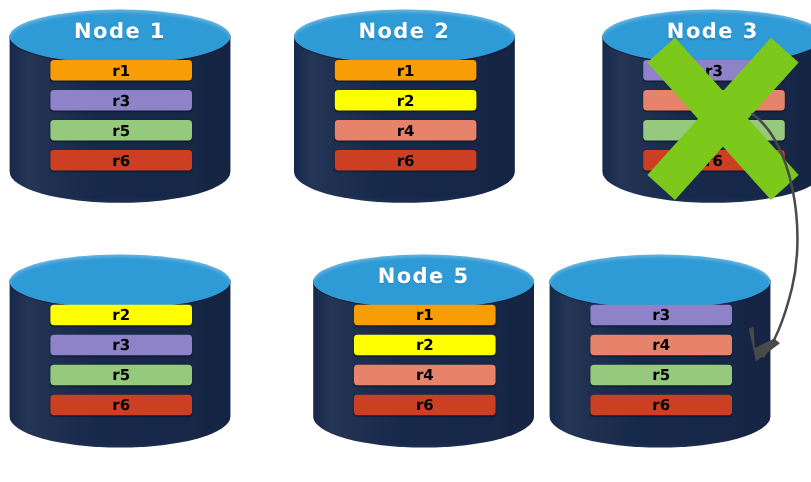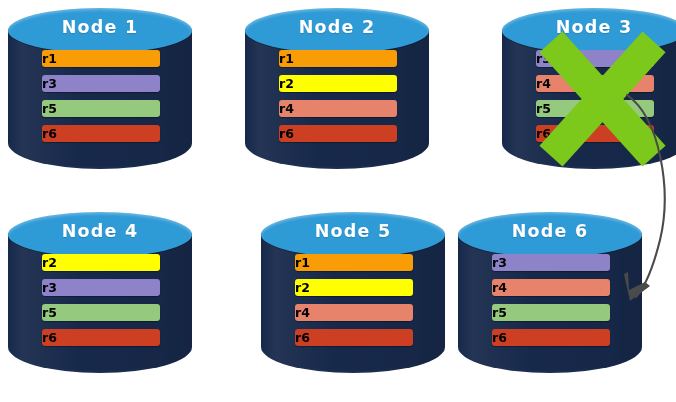--- a/index.html
+++ b/index.html
@@ -92,21 +92,21 @@
     position: absolute;
     left: 34px;
     top: 42px;
     width: 118px;
   }
   .row-bar {
     position: relative;
     height: 17px;
     margin-bottom: 8px;
     border-radius: 3px;
-    text-align: left;
+    text-align: center;
     line-height: 17px;
     font-size: 12.5px;
     font-weight: bold;
     color: #000000;
     font-family: "DejaVu Sans", sans-serif;
     box-shadow: 0 1px 1px rgba(0,0,0,0.35);
   }
 
   
   .x-mark {
@@ -189,21 +189,20 @@
       <div class="bar a"></div>
       <div class="bar b"></div>
     </div>
   </div>
 
   <div class="node" style="left:8px; top:212px;">
     <div class="cyl-body"></div>
     <div class="cyl-shade"></div>
     <div class="cyl-bottom-sheen"></div>
     <div class="cyl-top"></div>
-    <div class="node-title">Node 4</div>
     <div class="rows">
       <div class="row-bar" style="background: rgb(255, 255, 0);">r2</div>
       <div class="row-bar" style="background: rgb(142, 130, 200);">r3</div>
       <div class="row-bar" style="background: rgb(149, 201, 125);">r5</div>
       <div class="row-bar" style="background: rgb(204, 63, 35);">r6</div>
     </div>
   </div>
 
   <div class="node" style="left:233px; top:212px;margin-left:28px;">
     <div class="cyl-body"></div>
@@ -217,21 +216,20 @@
       <div class="row-bar" style="background: rgb(232, 131, 107);">r4</div>
       <div class="row-bar" style="background: rgb(204, 63, 35);">r6</div>
     </div>
   </div>
 
   <div class="node" style="left:458px; top:212px;">
     <div class="cyl-body"></div>
     <div class="cyl-shade"></div>
     <div class="cyl-bottom-sheen"></div>
     <div class="cyl-top"></div>
-    <div class="node-title">Node 6</div>
     <div class="rows">
       <div class="row-bar" style="background: rgb(142, 130, 200);">r3</div>
       <div class="row-bar" style="background: rgb(232, 131, 107);">r4</div>
       <div class="row-bar" style="background: rgb(149, 201, 125);">r5</div>
       <div class="row-bar" style="background: rgb(204, 63, 35);">r6</div>
     </div>
   </div>
 
   <svg id="arrow" viewBox="0 0 676 402">
     <path d="M 627 95 C 660 118 672 190 660 240 C 652 272 644 288 636 297" fill="none" stroke="#4a4a4a" stroke-width="2.1" stroke-linecap="round"></path>

